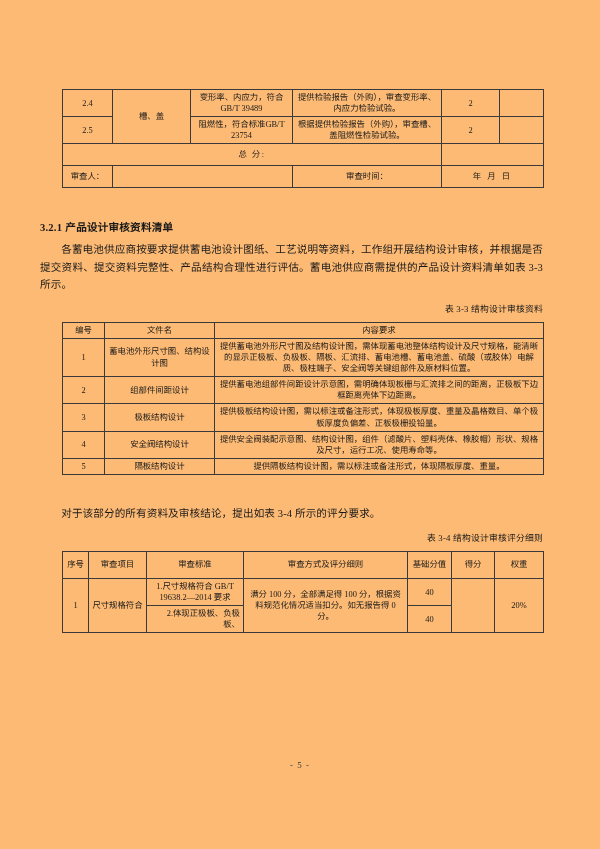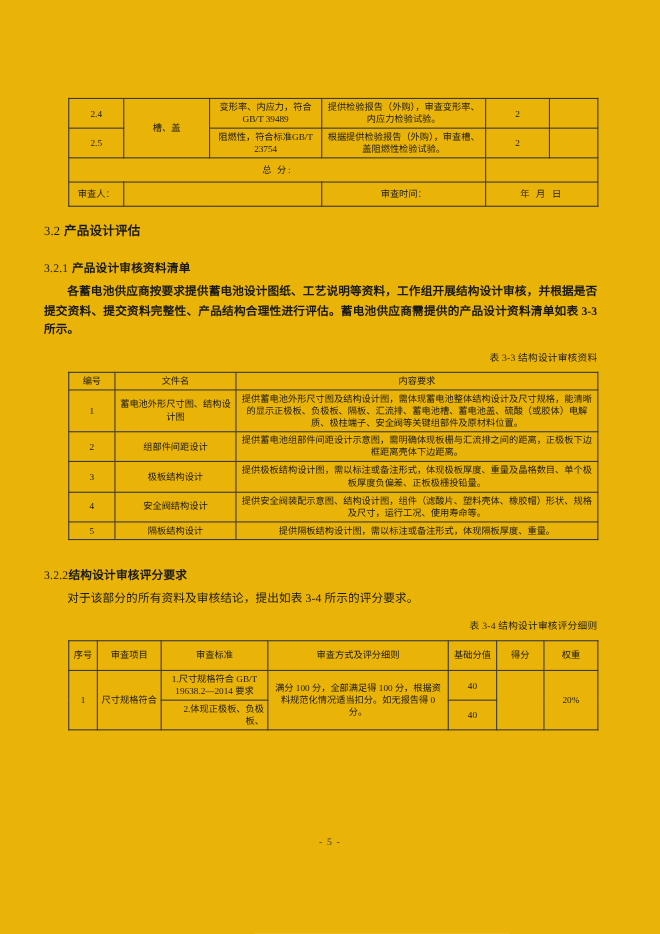--- a/index.html
+++ b/index.html
@@ -13,21 +13,21 @@
     position: relative;
     font-family: "Liberation Serif", "DejaVu Serif", serif;
     color: #1a1a1a;
     overflow: hidden;
   }
   .page {
     position: absolute;
     left: 0; top: 0;
     width: 600px;
     height: 849px;
-    background: #eab308;
+    background: #fdba74;
   }
   .content {
     position: absolute;
     left: 62px;
     top: 89px;
     width: 481px;
   }
 
   
   table.doc-table {
@@ -62,21 +62,21 @@
   }
   .h3 {
     font-size: 10.6px;
     font-weight: bold;
     font-family: "Liberation Sans", sans-serif;
     margin: 0;
     letter-spacing: 0.2px;
   }
   .h3 .numpart {
     font-family: "Liberation Serif", serif;
-    font-weight: normal;
+    font-weight: bold;
   }
   p.body-text {
     font-size: 10.6px;
     line-height: 1.62;
     margin: 0;
     text-align: justify;
     text-indent: 2em;
     letter-spacing: 0.1px;
   }
   .tbl-caption {
@@ -147,36 +147,33 @@
           <td style="height:15px;">审查人：</td>
           <td colspan="2"></td>
           <td>审查时间：</td>
           <td colspan="2" style="letter-spacing:2px;">年  月  日</td>
         </tr>
       </tbody>
     </table>
 
     <div class="gap-a"></div>
 
-    <div style="margin-left:-22px;">
-      <h2 class="h2"><span class="numpart">3.2</span>&nbsp;<span>产品设计评估</span></h2>
-    </div>
 
     <div class="gap-c"></div>
 
 
     <div class="gap-d"></div>
 
     <div style="margin-left:-22px;">
       <h3 class="h3"><span class="numpart">3.2.1</span>&nbsp;<span>产品设计审核资料清单</span></h3>
     </div>
 
     <div class="gap-c"></div>
 
-    <div style="margin-left:-22px; width:503px;font-weight:bold;">
+    <div style="margin-left:-22px; width:503px;">
       <p class="body-text">各蓄电池供应商按要求提供蓄电池设计图纸、工艺说明等资料，工作组开展结构设计审核，并根据是否提交资料、提交资料完整性、产品结构合理性进行评估。蓄电池供应商需提供的产品设计资料清单如表 3-3 所示。</p>
     </div>
 
     <div class="gap-b"></div>
 
     <p class="tbl-caption">表 3-3 结构设计审核资料</p>
 
     <div class="gap-c"></div>
 
     <table class="doc-table">
@@ -216,23 +213,20 @@
         <tr>
           <td class="num">5</td>
           <td class="left-pad">隔板结构设计</td>
           <td class="left-pad">提供隔板结构设计图，需以标注或备注形式，体现隔板厚度、重量。</td>
         </tr>
       </tbody>
     </table>
 
     <div class="gap-e"></div>
 
-    <div style="margin-left:-22px;">
-      <h3 class="h3"><span class="numpart">3.2.2</span><span>结构设计审核评分要求</span></h3>
-    </div>
 
     <div class="gap-c"></div>
 
     <div style="margin-left:-22px; width:503px;">
       <p class="body-text">对于该部分的所有资料及审核结论，提出如表 3-4 所示的评分要求。</p>
     </div>
 
     <div class="gap-b"></div>
 
     <p class="tbl-caption">表 3-4 结构设计审核评分细则</p>

